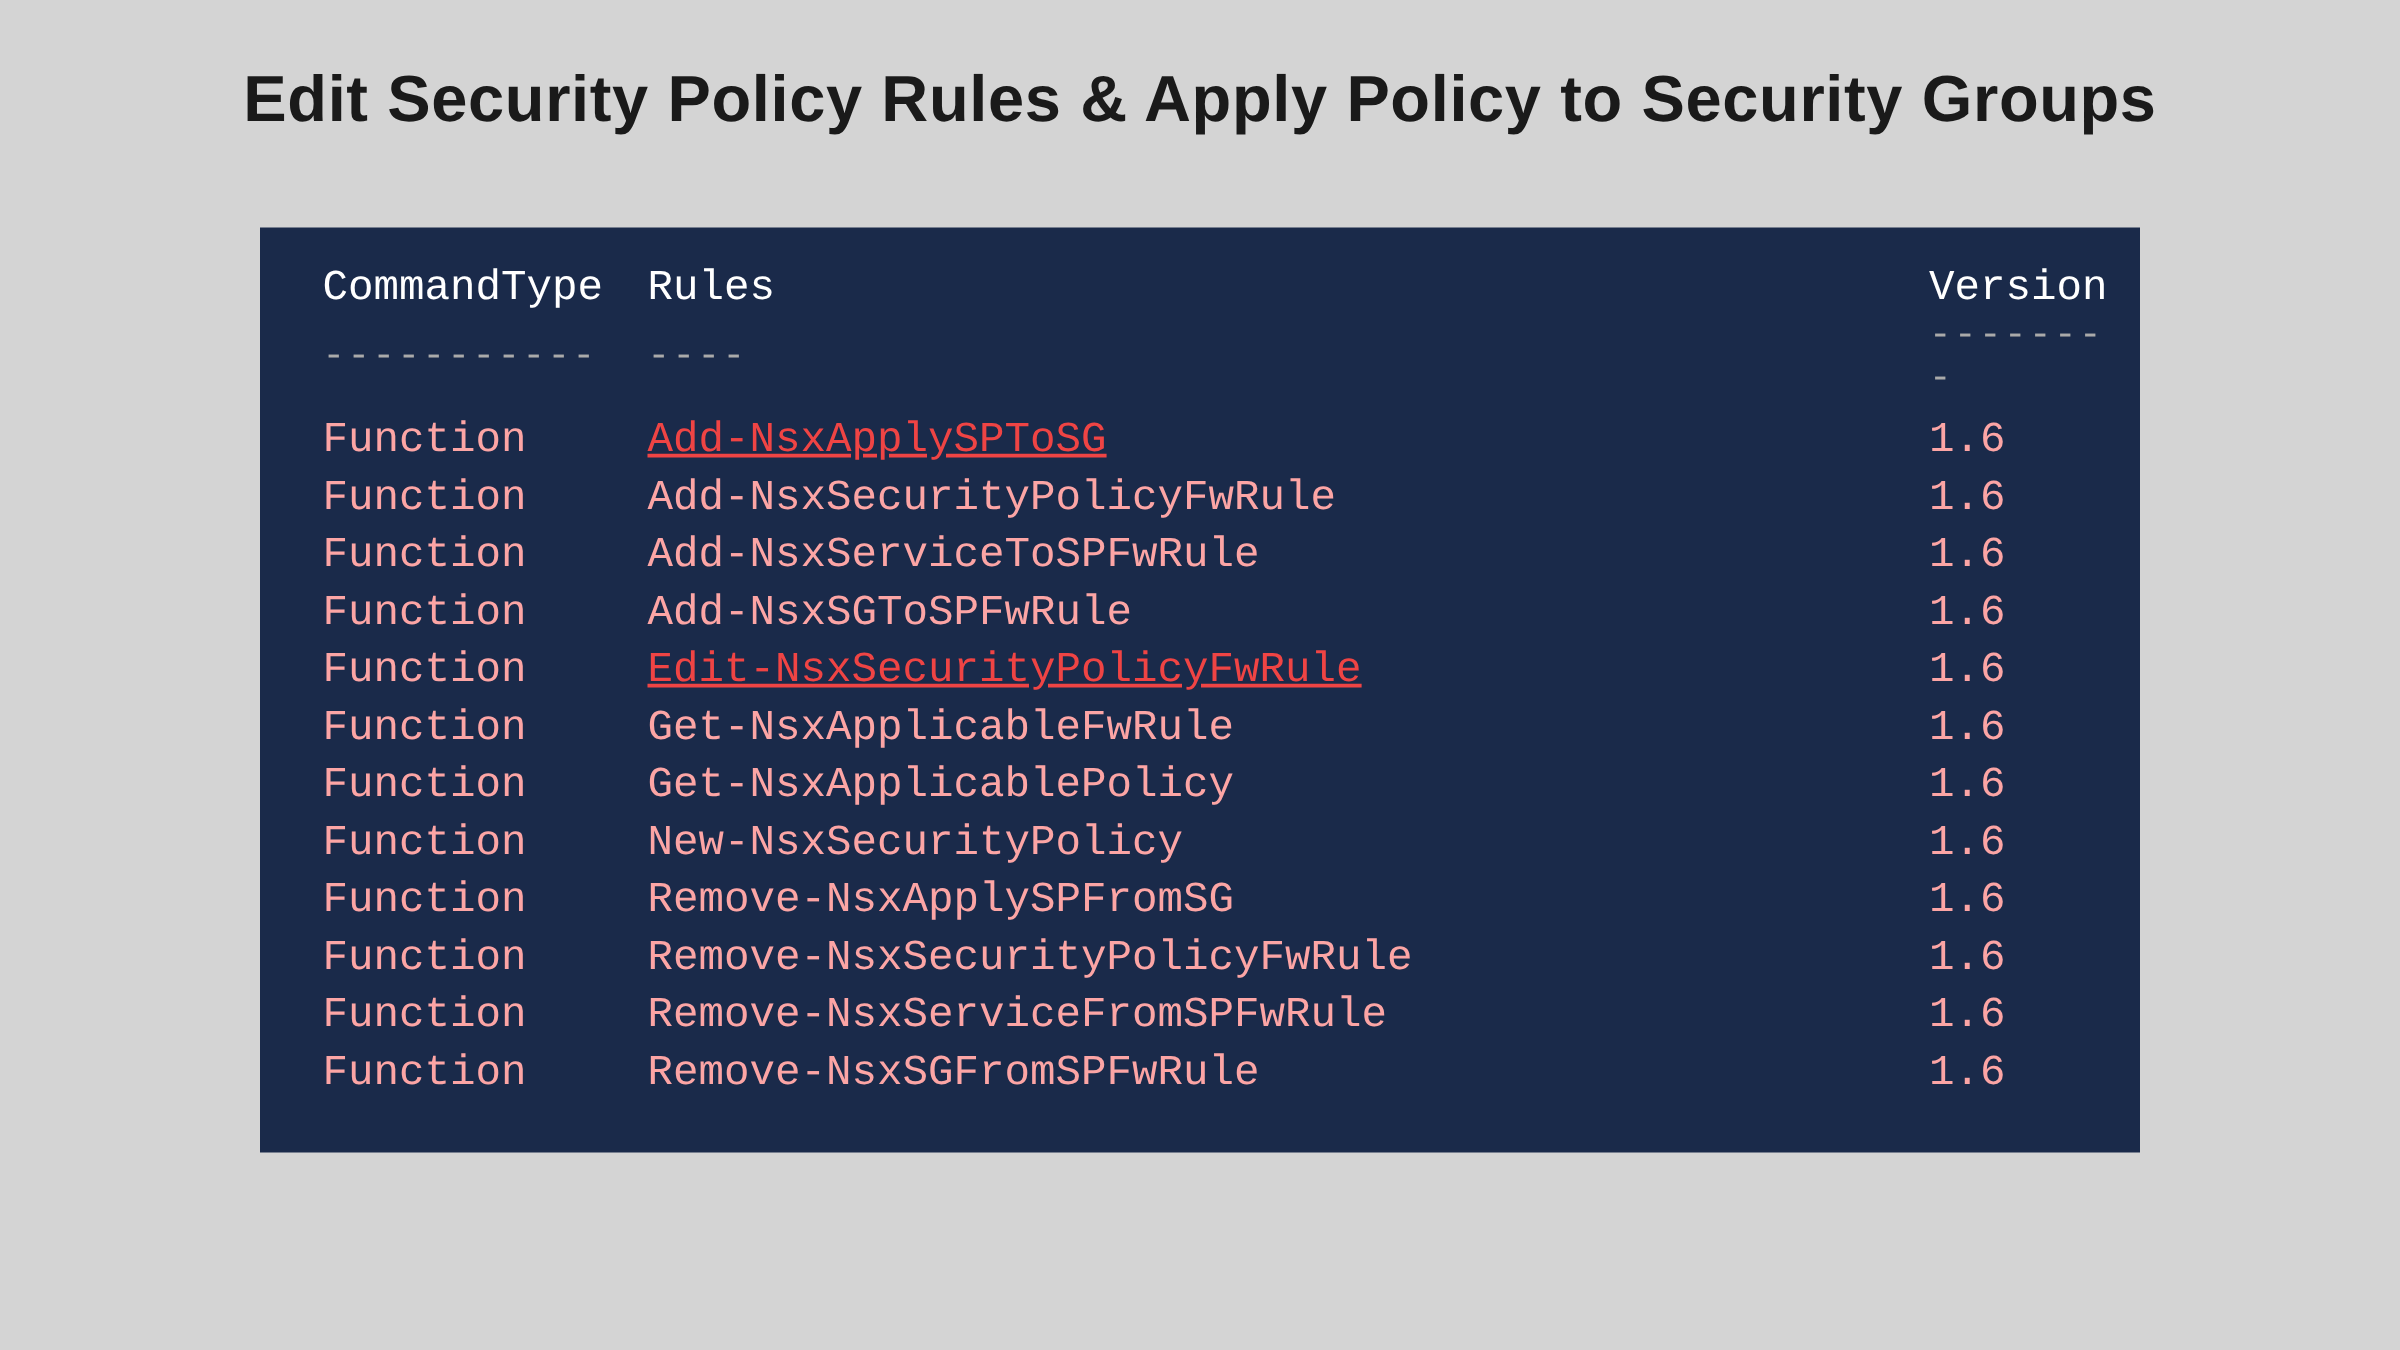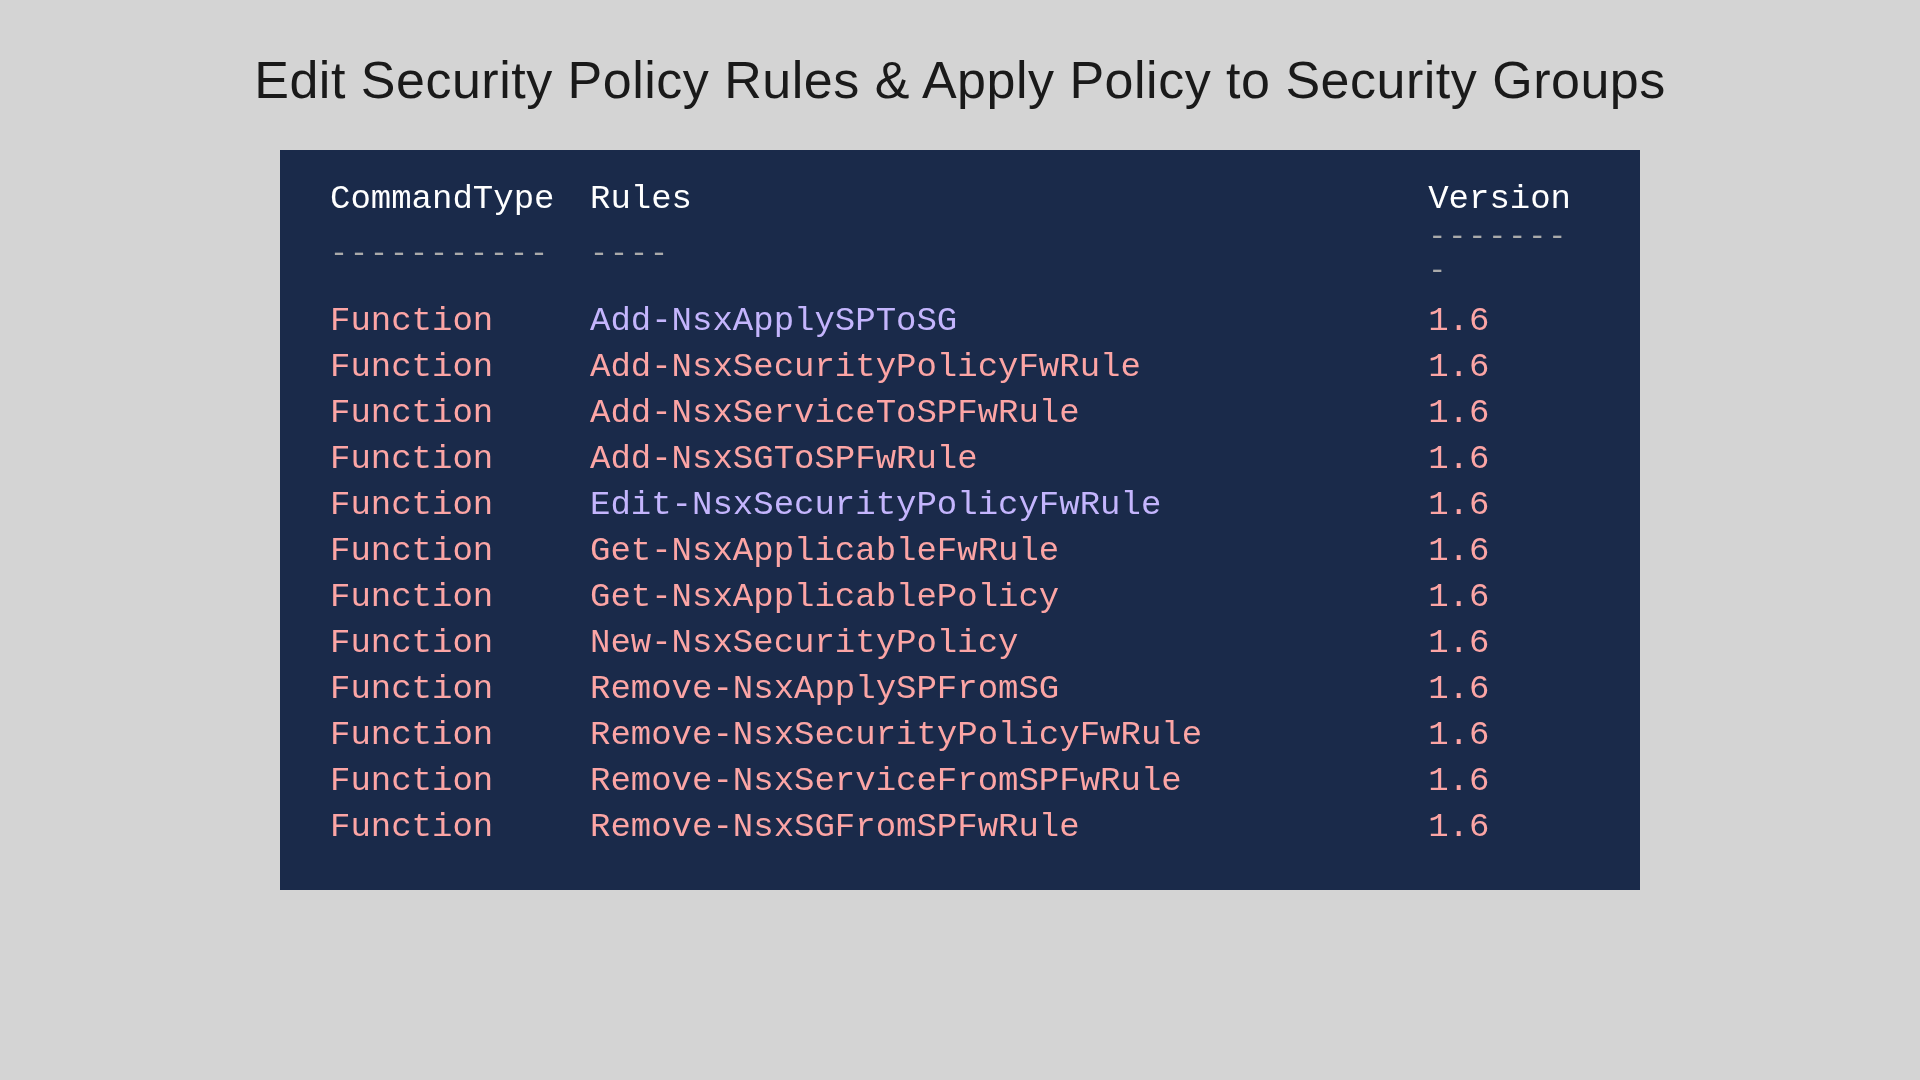--- a/index.html
+++ b/index.html
@@ -17,29 +17,30 @@
       flex-direction: column;
       align-items: center;
       justify-content: flex-start;
       overflow: hidden;
     }
 
     .page-title {
       margin-top: 50px;
       margin-bottom: 40px;
       font-size: 52px;
-      font-weight: 400;
+      font-weight: 700;
       color: #1a1a1a;
       letter-spacing: 0.5px;
     }
 
     .terminal-container {
-      width: 1360px;
+      width: 1504px;
       background-color: #1a2a4a;
-      padding: 30px 69px 40px 50px;
+      padding: 30px 26px 40px 50px;
+      margin-top: 32px;
     }
 
     .terminal-table {
       width: 100%;
       border-collapse: collapse;
       font-family: 'Courier New', Courier, monospace;
       font-size: 34px;
       color: #ffffff;
     }
 
@@ -78,21 +79,22 @@
     .td-commandtype {
       width: 260px;
       color: #ffffff;
     }
 
     .td-name {
       color: #c8c8c8;
     }
 
     .td-name.highlighted {
-      color: #c4b5fd;
+      color: #ef4444;
+      text-decoration: underline;
     }
 
     .td-version {
       color: #ffffff;
       font-family: Liberation Mono, monospace;
     }
   </style>
 </head>
 <body>
 

